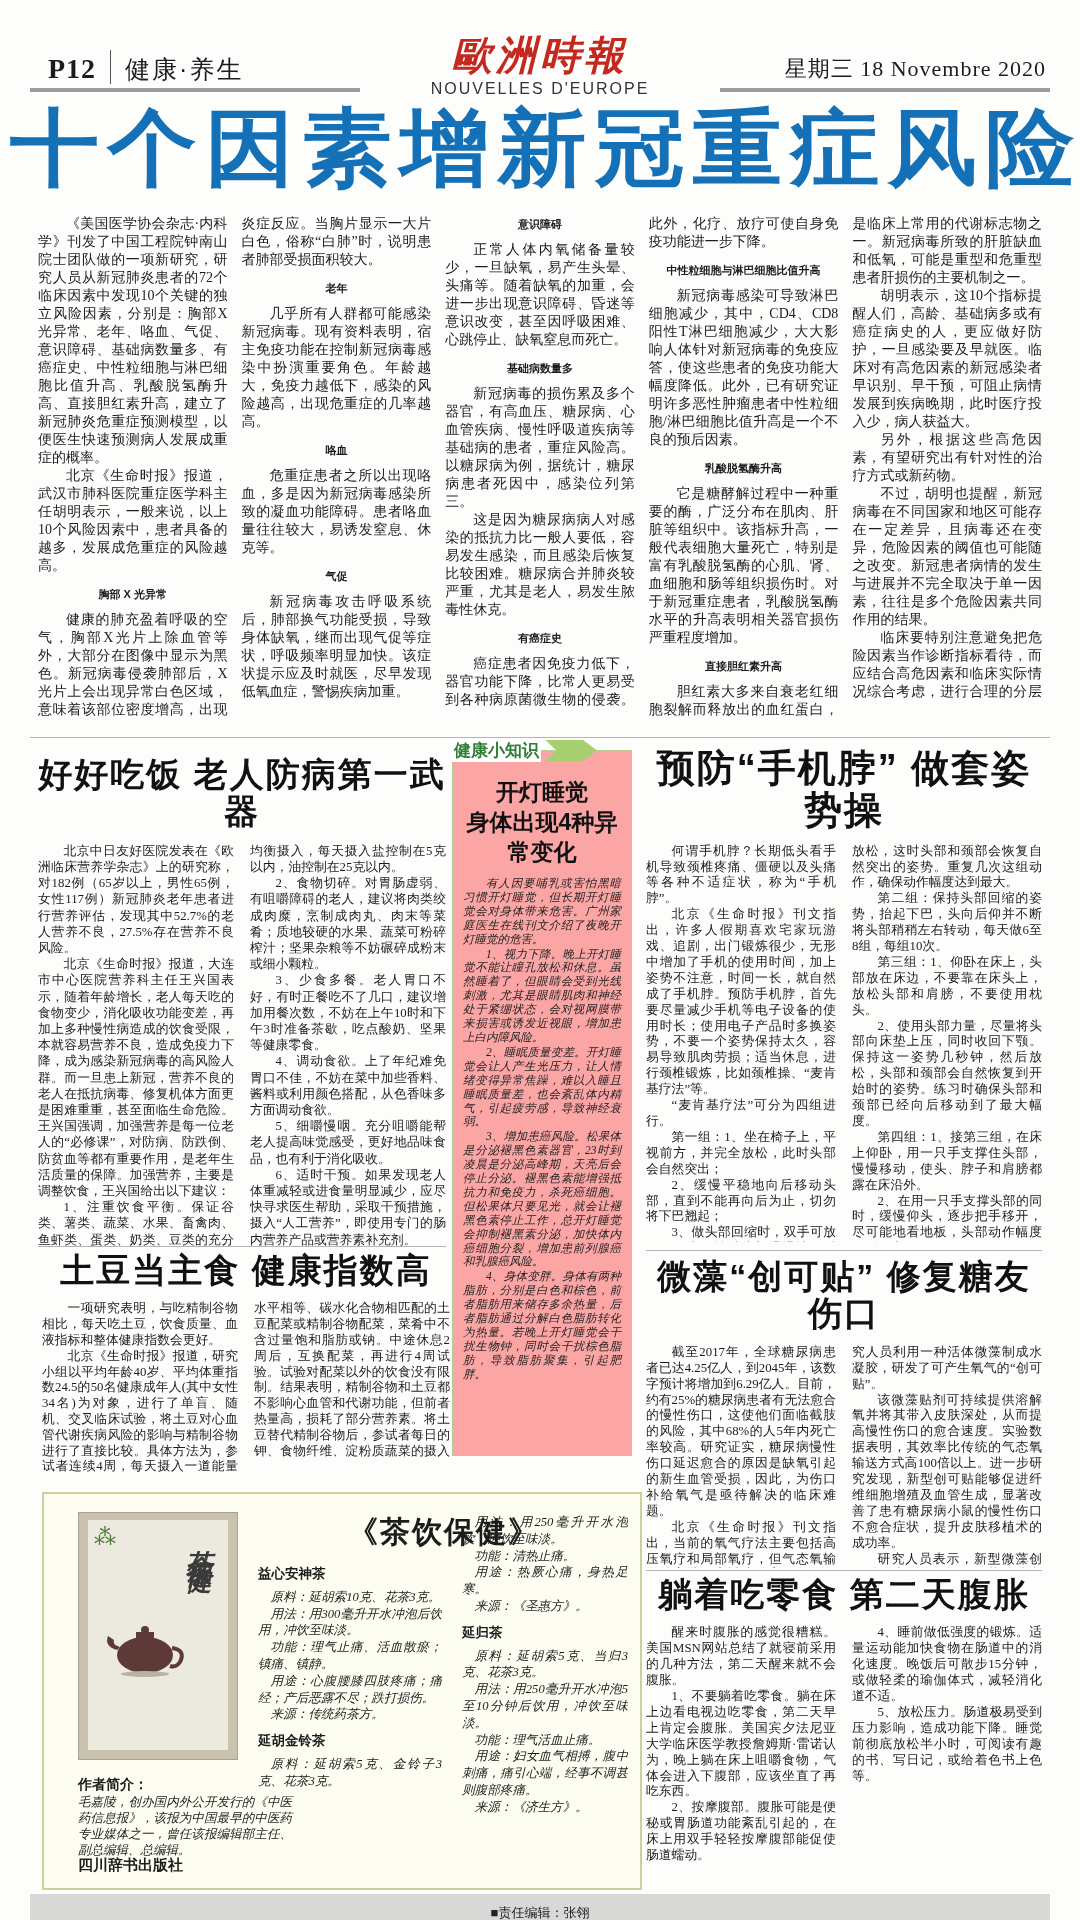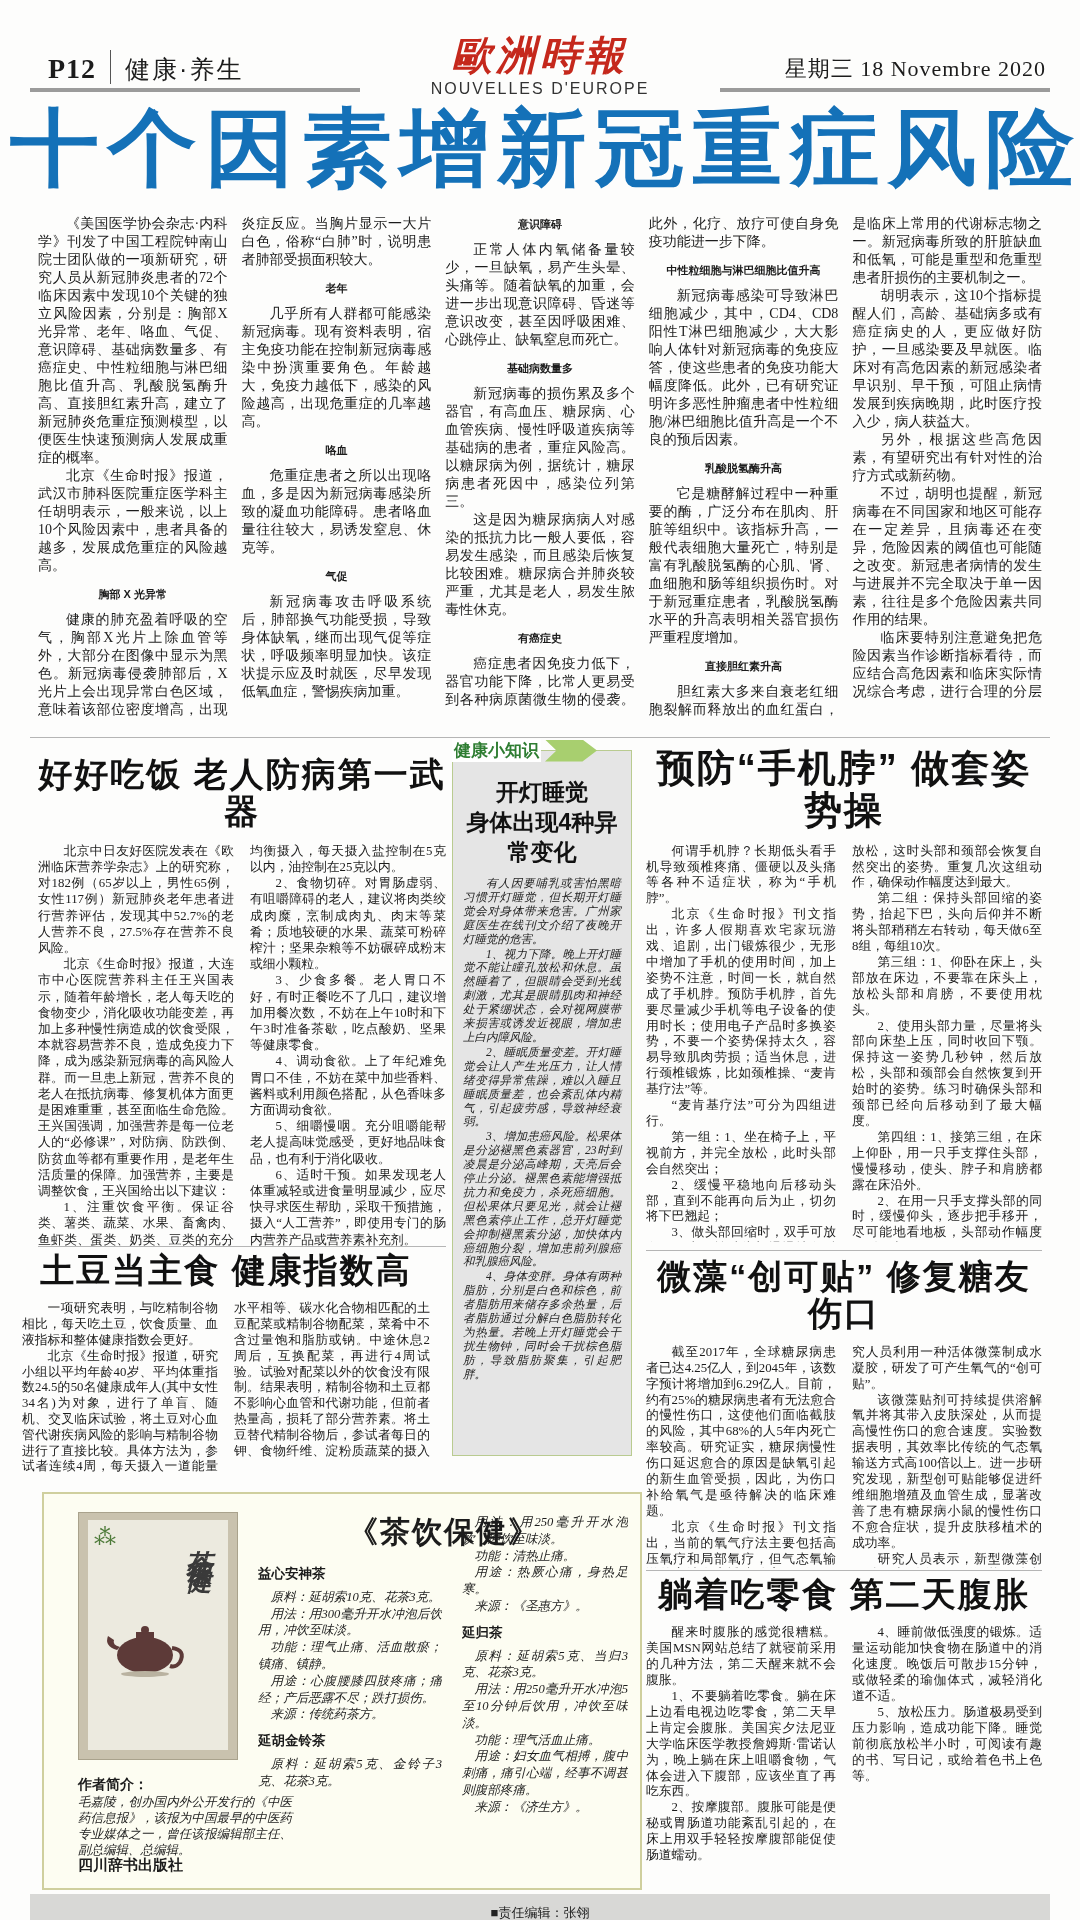--- a/index.html
+++ b/index.html
@@ -29,34 +29,34 @@
   .k-p{margin:0;text-indent:2em;}
   .k-h{font-family:"Liberation Sans",sans-serif;font-weight:bold;text-align:center;
        font-size:11px;margin:10px 0 8px 0;break-inside:avoid;}
   .rule{position:absolute;background:#b5b5b5;}
   
   .art-title{font-family:"Liberation Sans",sans-serif;font-weight:900;text-align:center;
              font-size:34px;letter-spacing:2px;line-height:1.1;margin:0 0 12px 0;color:#111;}
   .eat{position:absolute;left:38px;top:756px;width:408px;height:492px;overflow:hidden;}
   .eat-body{column-count:2;column-gap:16px;column-fill:auto;height:434px;
             font-size:12.8px;line-height:16.2px;text-align:justify;overflow:hidden;}
-  .tips{position:absolute;left:452px;top:750px;width:180px;height:706px;border:1px solid #b9cb90;background:#e5e5e5;box-sizing:border-box;}
+  .tips{position:absolute;left:452px;top:750px;width:180px;height:706px;border:1px solid #b9cb90;background:#fca5a5;box-sizing:border-box;}
   .tips-kicker{position:absolute;left:-1px;top:-12px;display:flex;align-items:center;gap:4px;}
   .tips-kicker-label{font-family:"Liberation Sans",sans-serif;font-weight:bold;color:#2e7d32;font-size:17px;background:#fff;padding:0 2px;}
   .tips-arrow{width:52px;height:22px;background:#a8cf6f;
               clip-path:polygon(0 0,72% 0,100% 50%,72% 100%,0 100%,22% 50%);}
   .tips-title{font-family:"Liberation Sans",sans-serif;font-weight:900;text-align:center;
               font-size:23px;line-height:30px;margin:26px 4px 8px 4px;color:#111;}
   .tips-body{padding:2px 10px;font-size:11.5px;line-height:13.9px;text-align:justify;font-style:italic;color:#222;}
   .tips-body .k-p{margin:0 0 1px 0;}
   .neck{position:absolute;left:646px;top:748px;width:396px;height:494px;overflow:hidden;}
   .neck-body{column-count:2;column-gap:16px;column-fill:auto;height:438px;
              font-size:12.8px;line-height:15.9px;text-align:justify;overflow:hidden;}
   
-  .potato{position:absolute;left:22px;top:1252px;width:408px;height:230px;overflow:hidden;}
+  .potato{position:absolute;left:42px;top:1252px;width:408px;height:230px;overflow:hidden;}
   .potato-body{column-count:2;column-gap:16px;column-fill:auto;height:178px;
                font-size:12.8px;line-height:15.8px;text-align:justify;overflow:hidden;}
   .algae{position:absolute;left:646px;top:1258px;width:396px;height:310px;overflow:hidden;}
   .algae-body{column-count:2;column-gap:16px;column-fill:auto;height:256px;
               font-size:12.8px;line-height:15.9px;text-align:justify;overflow:hidden;}
   
   .teabox{position:absolute;left:42px;top:1492px;width:600px;height:398px;
           border:2px solid #cfcf9e;background:#fdfdf2;box-sizing:border-box;}
   .tea-title{position:absolute;left:210px;top:18px;width:380px;text-align:center;
              font-size:30px;font-weight:bold;letter-spacing:2px;}

